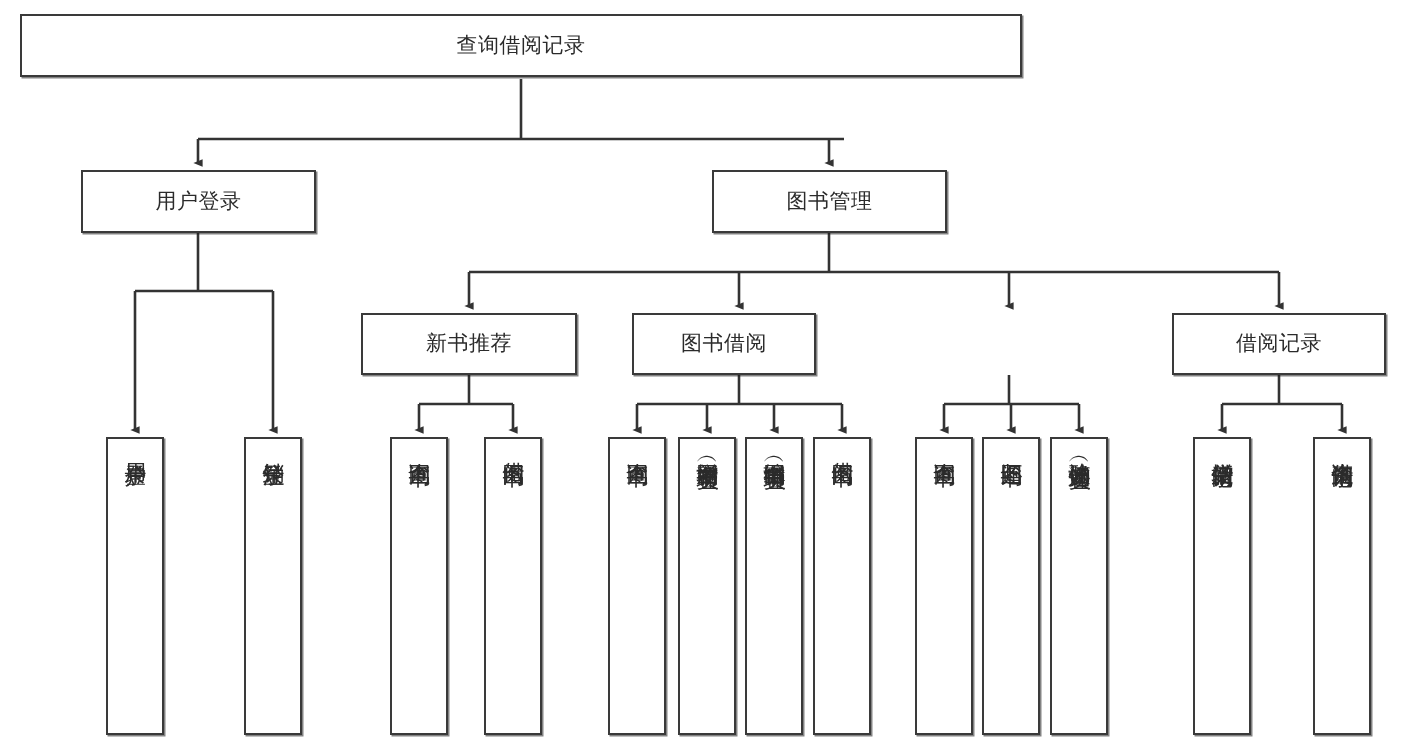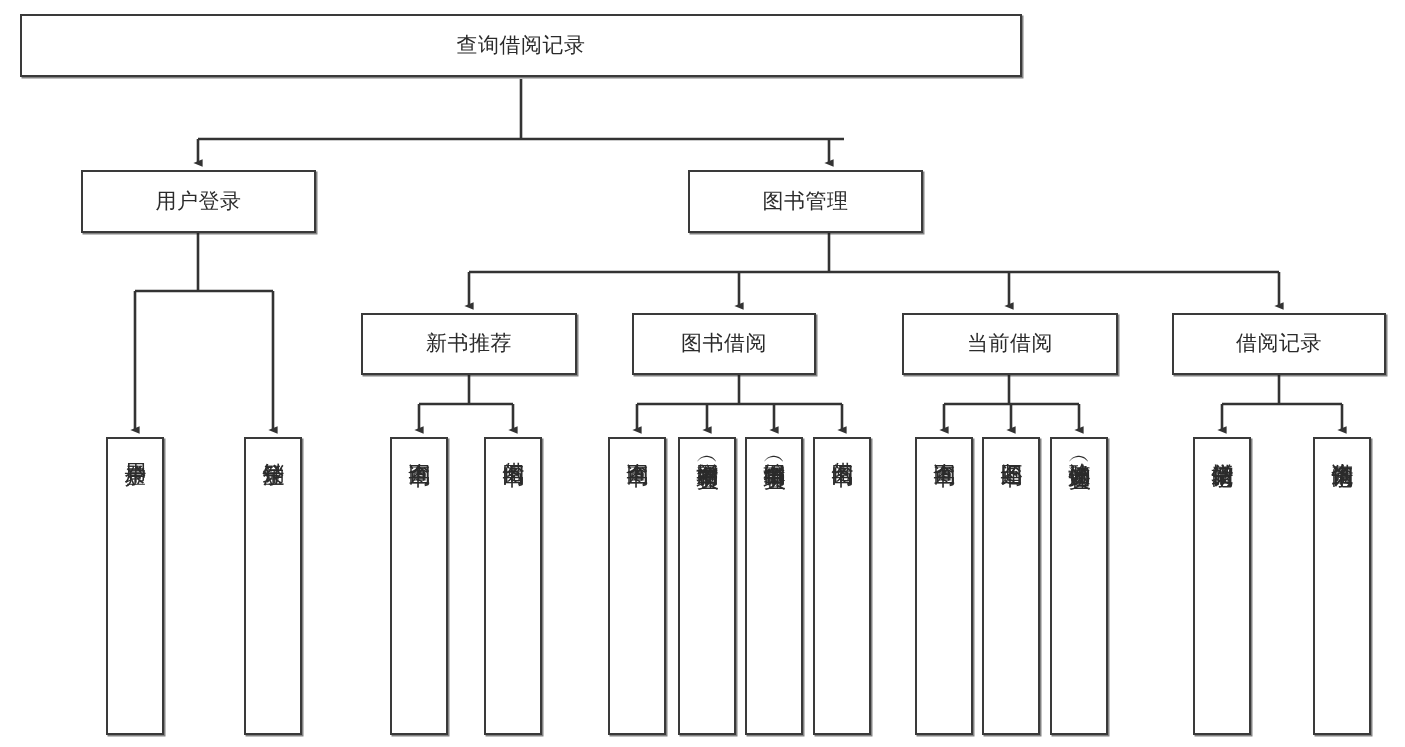--- a/index.html
+++ b/index.html
@@ -120,32 +120,29 @@
     </g>
   </svg>
 
   <div class="node horiz" style="left:20px; top:14px; width:1002px; height:63px;">
     <span>查询借阅记录</span>
   </div>
 
   <div class="node horiz" style="left:81px; top:170px; width:235px; height:63px;">
     <span>用户登录</span>
   </div>
-  <div class="node horiz" style="left:688px; top:170px; width:235px; height:63px;">
+  <div class="node horiz" style="left:712px; top:170px; width:235px; height:63px;">
     <span>图书管理</span>
   </div>
 
   <div class="node horiz" style="left:361px; top:313px; width:216px; height:62px;">
     <span>新书推荐</span>
   </div>
   <div class="node horiz" style="left:632px; top:313px; width:184px; height:62px;">
     <span>图书借阅</span>
-  </div>
-  <div class="node horiz" style="left:902px; top:313px; width:216px; height:62px;">
-    <span>当前借阅</span>
   </div>
   <div class="node horiz" style="left:1172px; top:313px; width:214px; height:62px;">
     <span>借阅记录</span>
   </div>
 
   <div class="node vert" style="left:106px; top:437px; width:58px; height:298px;">
     <span class="vlabel">用户登录</span>
   </div>
   <div class="node vert" style="left:244px; top:437px; width:58px; height:298px;">
     <span class="vlabel">注销登录</span>

